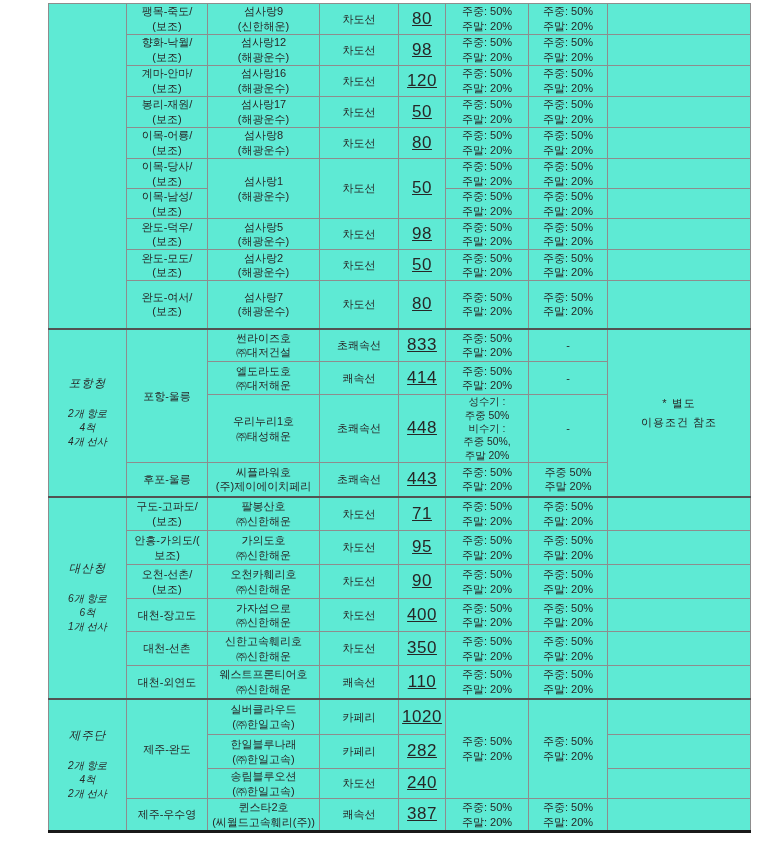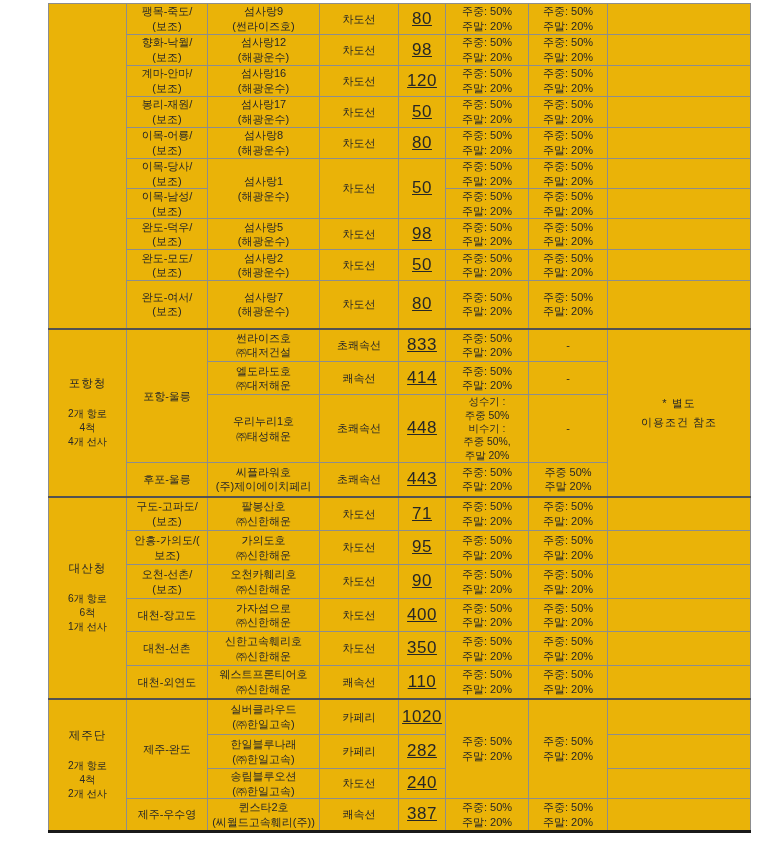--- a/index.html
+++ b/index.html
@@ -2,30 +2,30 @@
 <html><head>
 <meta charset="utf-8">
 <style>
   html,body{margin:0;padding:0;}
   body{
     width:759px;height:841px;background:#ffffff;position:relative;
     font-family:"Liberation Sans","DejaVu Sans",sans-serif;
   }
   #doc{position:absolute;left:48px;top:3px;}
   table{
-    border-collapse:collapse;table-layout:fixed;width:702px;background:#eab308;
+    border-collapse:collapse;table-layout:fixed;width:702px;background:#5eead4;
     border:1px solid #6e6e6e;border-bottom:3px solid #191919;
   }
   td{
     border:1px solid #8d8d8d;padding:0 2px;text-align:center;vertical-align:middle;
     white-space:pre-line;font-size:11px;line-height:1.32;color:#272727;overflow:hidden;
   }
   tr.sec td{border-top:2px solid #525252;}
   .cap{font-size:17px;letter-spacing:.5px;text-decoration:underline;}
-  .region{font-size:10.2px;line-height:1.38;}
+  .region{font-size:10.2px;line-height:1.38;font-style:italic;}
   .rname{display:block;font-size:11.5px;letter-spacing:1px;margin-bottom:1px;}
   .rsub{display:block;white-space:pre-line;}
   .peak{font-size:10.4px;line-height:1.28;}
   .note{font-size:11px;line-height:1.7;letter-spacing:1px;}
   .h28{height:28px}.h30{height:30px}.h31{height:31px}.h33{height:33px}
   .h34{height:34px}.h36{height:36px}.h48{height:48px}.h68{height:68px}
 </style>
 </head>
 <body>
 
@@ -41,21 +41,21 @@
         <col style="width:79px">
         <col style="width:143px">
   </colgroup>
 
   <tbody>
         <tr class="h31">
     <td rowspan="10"></td>
     <td>팽목-죽도/
 (보조)</td>
     <td>섬사랑9
-(썬라이즈호)</td>
+(신한해운)</td>
     <td>차도선</td>
     <td class="cap">80</td>
     <td>주중: 50%
 주말: 20%</td>
     <td>주중: 50%
 주말: 20%</td>
     <td></td>
   </tr>
   <tr class="h31">
     <td>향화-낙월/

